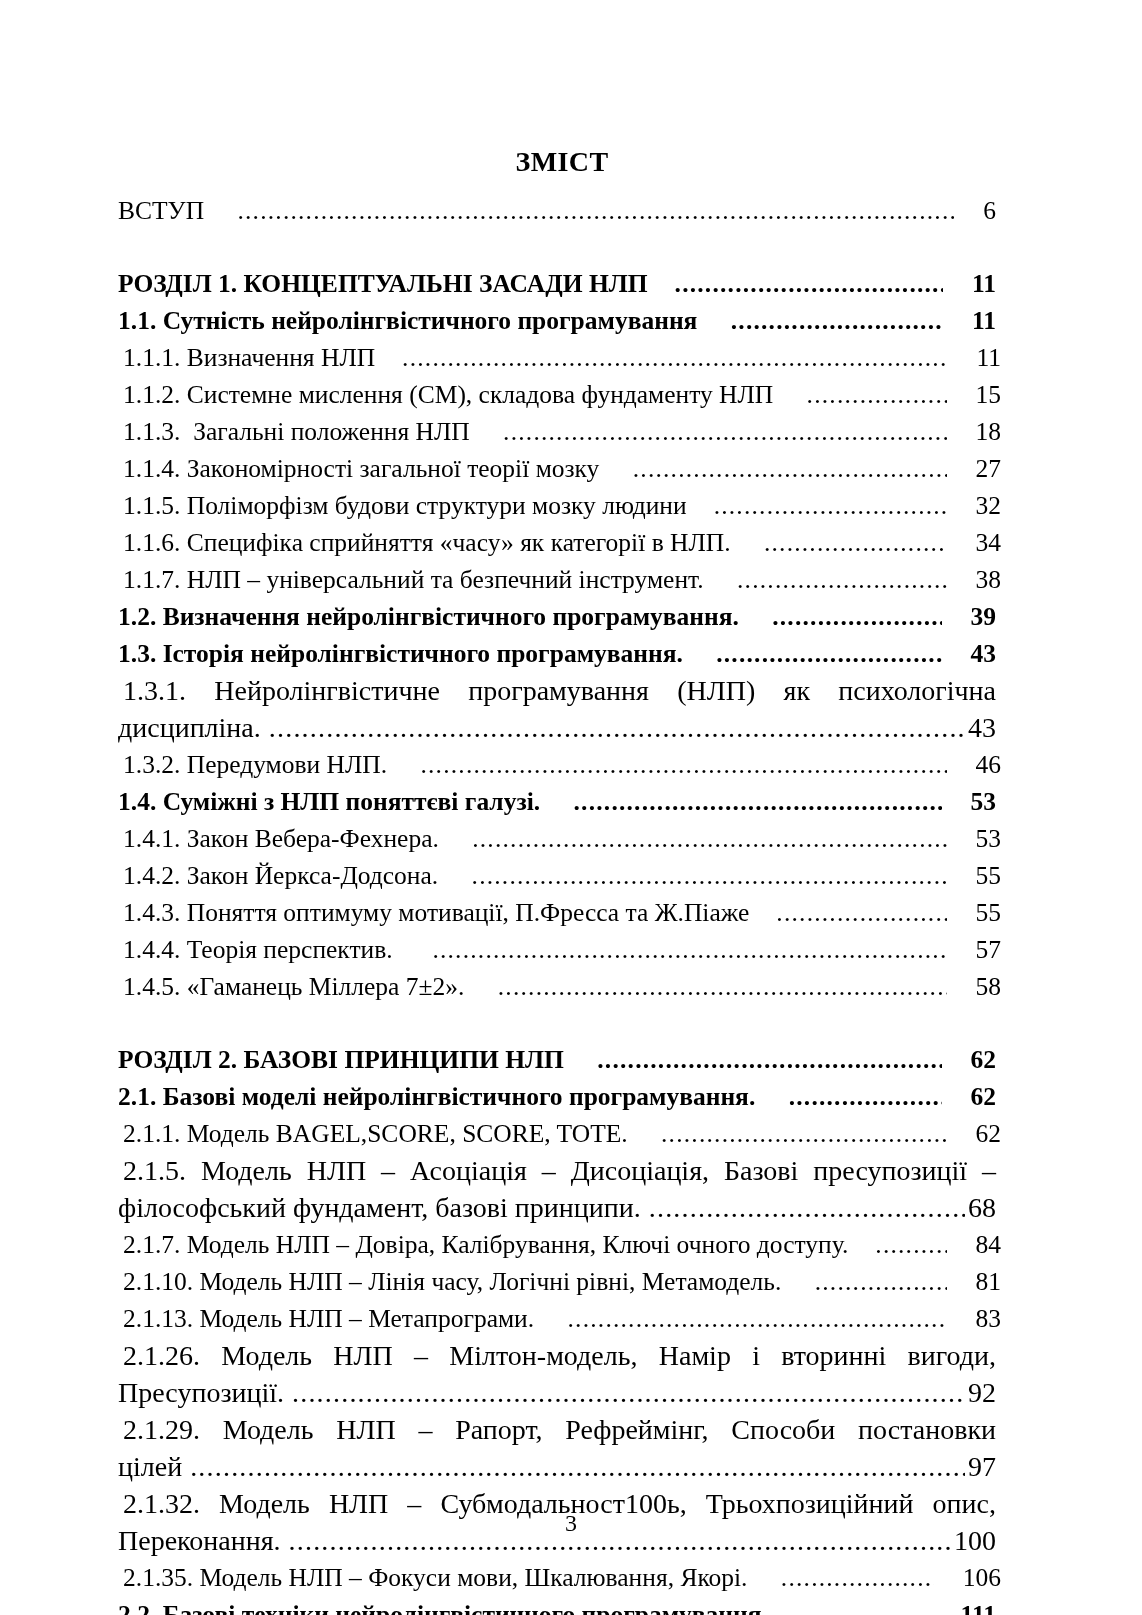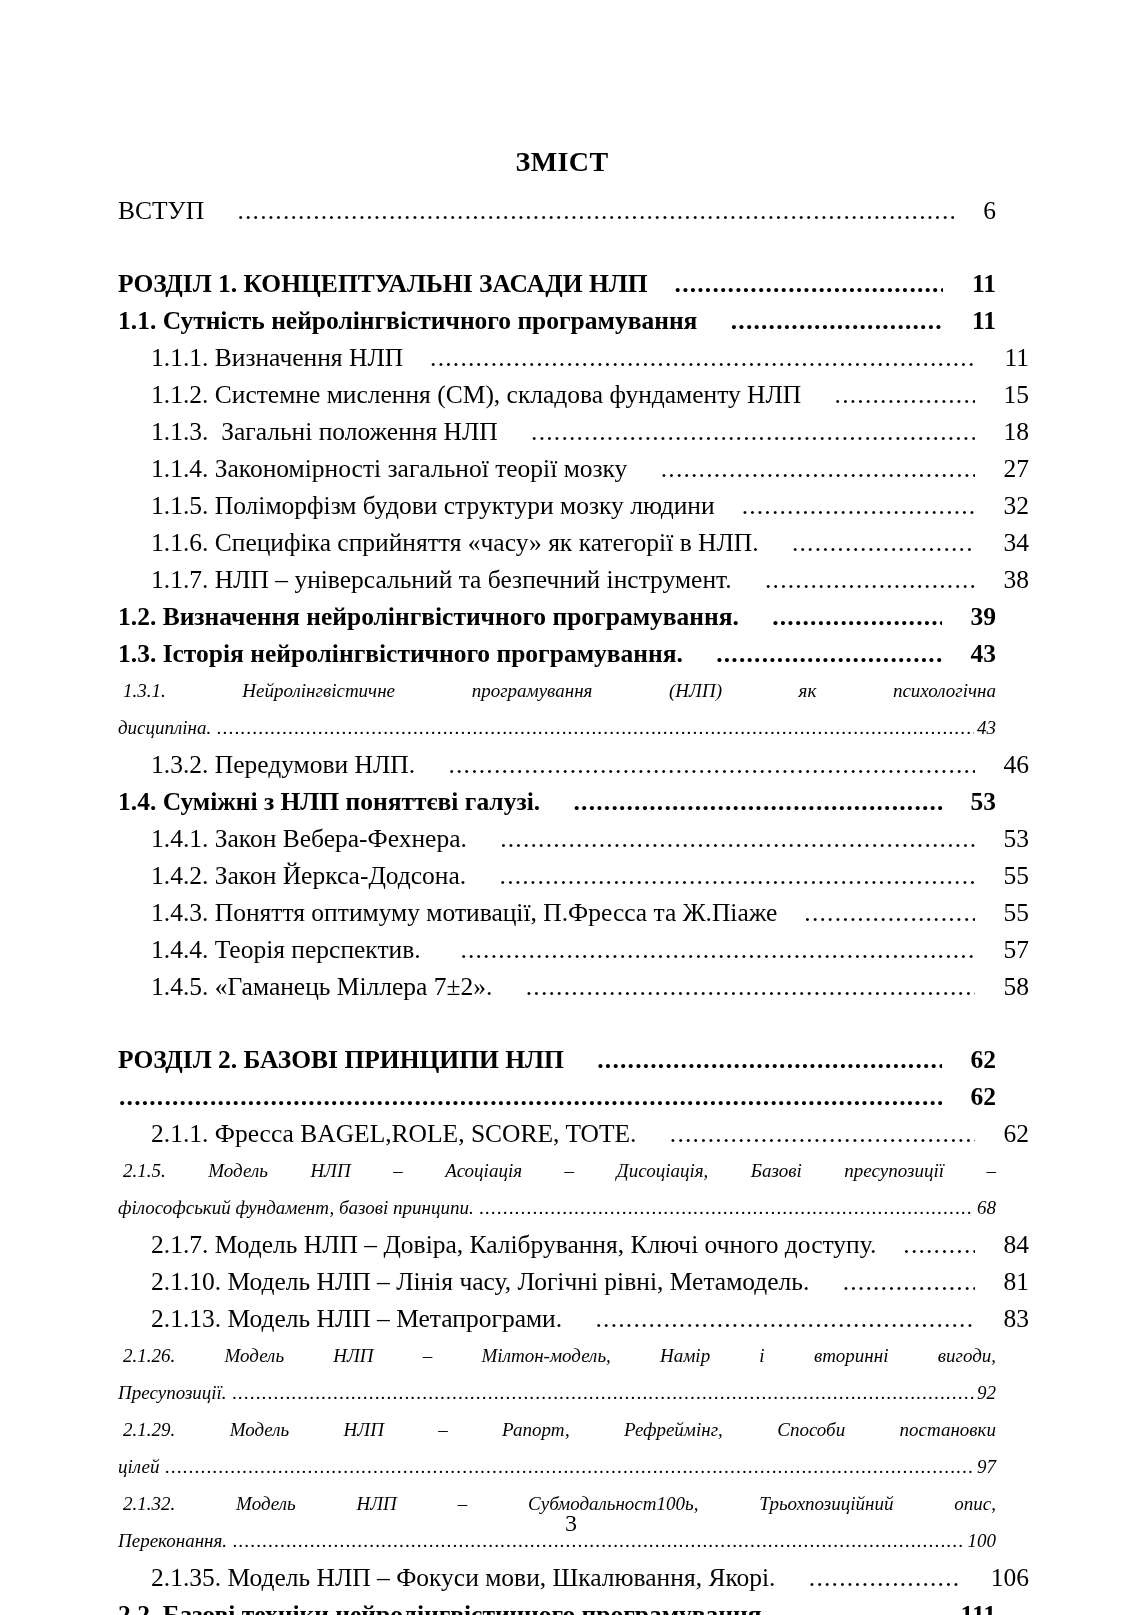--- a/index.html
+++ b/index.html
@@ -67,31 +67,30 @@
   }
   .toc-entry .page {
     flex: 0 0 auto;
     text-align: right;
     padding-left: 2px;
   }
 
   .bold .label, .bold .page, .bold .leader { font-weight: bold; }
 
   
-  .lvl3 { padding-left: 5px; margin-left: 28px; }
+  .lvl3 { padding-left: 5px; }
 
   
   .gap-before { margin-top: 36px; }
 
   
   .toc-wrap {
-    font-size: 19px;
+    font-size: 28px;
     line-height: 37px;
     width: 100%;
-    font-style: italic;
   }
   .toc-wrap .first-line {
     text-align: justify;
     text-align-last: justify;
     white-space: normal;
     padding-left: 5px;
   }
   .toc-wrap .cont-line {
     display: flex;
     align-items: flex-end;
@@ -227,25 +226,26 @@
           <span class="label">1.4.5. «Гаманець Міллера 7±2». </span>
           <span class="leader">....................................................................................................................................................................................................................................................................</span>
           <span class="page">58</span>
         </div>
         <div class="toc-entry bold gap-before">
           <span class="label">РОЗДІЛ 2. БАЗОВІ ПРИНЦИПИ НЛП </span>
           <span class="leader">....................................................................................................................................................................................................................................................................</span>
           <span class="page">62</span>
         </div>
         <div class="toc-entry bold">
+          <span class="label">2.1. Базові моделі нейролінгвістичного програмування. </span>
           <span class="leader">....................................................................................................................................................................................................................................................................</span>
           <span class="page">62</span>
         </div>
         <div class="toc-entry lvl3">
-          <span class="label">2.1.1. Фресса BAGEL,ROLE, SCORE, TOTE. </span>
+          <span class="label">2.1.1. Модель BAGEL,SCORE, SCORE, TOTE. </span>
           <span class="leader">....................................................................................................................................................................................................................................................................</span>
           <span class="page">62</span>
         </div>
         <div class="toc-wrap">
           <div class="first-line">2.1.5. Модель НЛП – Асоціація – Дисоціація, Базові пресупозиції –</div>
           <div class="cont-line">
             <span class="label">філософський фундамент, базові принципи. </span>
             <span class="leader">....................................................................................................................................................................................................................................................................</span>
             <span class="page">68</span>
           </div>

